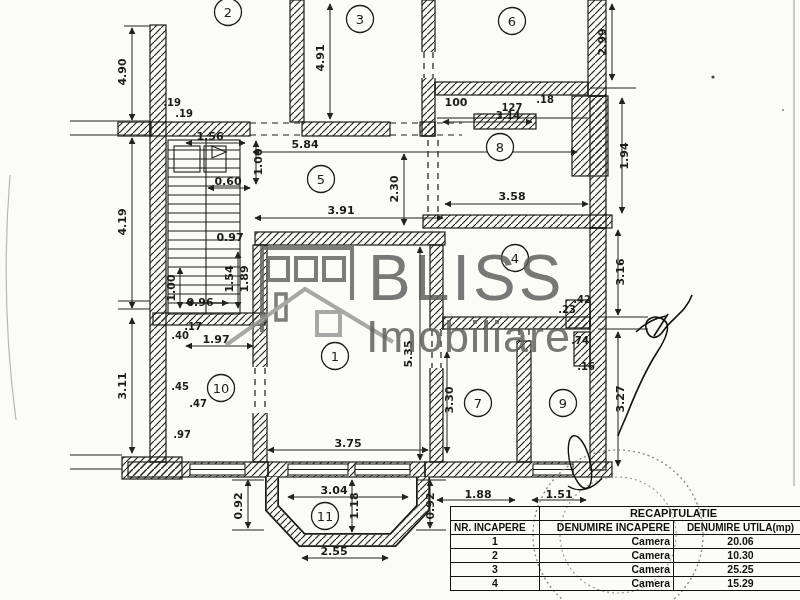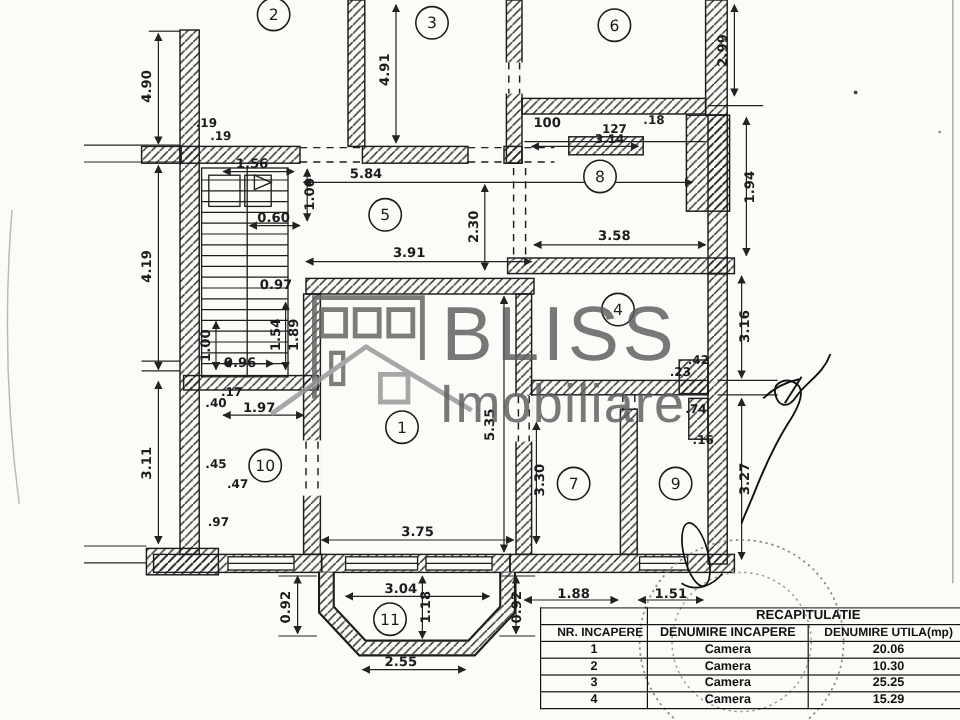--- a/index.html
+++ b/index.html
@@ -17,25 +17,25 @@
   svg text.wm1{font-family:"Liberation Sans",sans-serif;font-size:64px;font-weight:300;
                letter-spacing:3px;fill:var(--wm);opacity:.82;}
   svg text.wm2{font-family:"Liberation Sans",sans-serif;font-size:45px;font-weight:300;
                letter-spacing:1px;fill:var(--wm);opacity:.82;}
   .recap{position:absolute;left:438px;top:506px;width:358px;height:120px;overflow:hidden;margin-left:12px;}
   .recap table{border-collapse:collapse;width:358px;table-layout:fixed;}
   .recap td,.recap th{border:1.6px solid #111;padding:0 3px;height:13px;
       font-family:"Liberation Sans",sans-serif;font-size:10.5px;font-weight:bold;
       color:#111;white-space:nowrap;overflow:hidden;background:transparent;line-height:13px;}
   .recap .c1{width:82px;text-align:center;}
-  .recap .c2{width:130px;text-align:center;}
+  .recap .c2{width:130px;text-align:right;}
   .recap .c3{width:138px;text-align:center;}
   .recap .t-title td{text-align:center;font-size:11px;}
   .recap th{text-align:left;}
-  .recap th.c1{text-align:right;font-size:10px;}
+  .recap th.c1{text-align:left;font-size:10px;}
   .recap th.c3{text-align:center;font-size:10px;}
 </style>
 </head>
 <body>
 
 <div id="stage">
 <svg id="plan" width="800" height="600" viewBox="0 0 800 600" xmlns="http://www.w3.org/2000/svg">
   <defs>
     <pattern id="hatch" width="7" height="7" patternUnits="userSpaceOnUse">
       <path d="M-1,8 L8,-1" stroke="#222" stroke-width="1.2" fill="none"></path>

